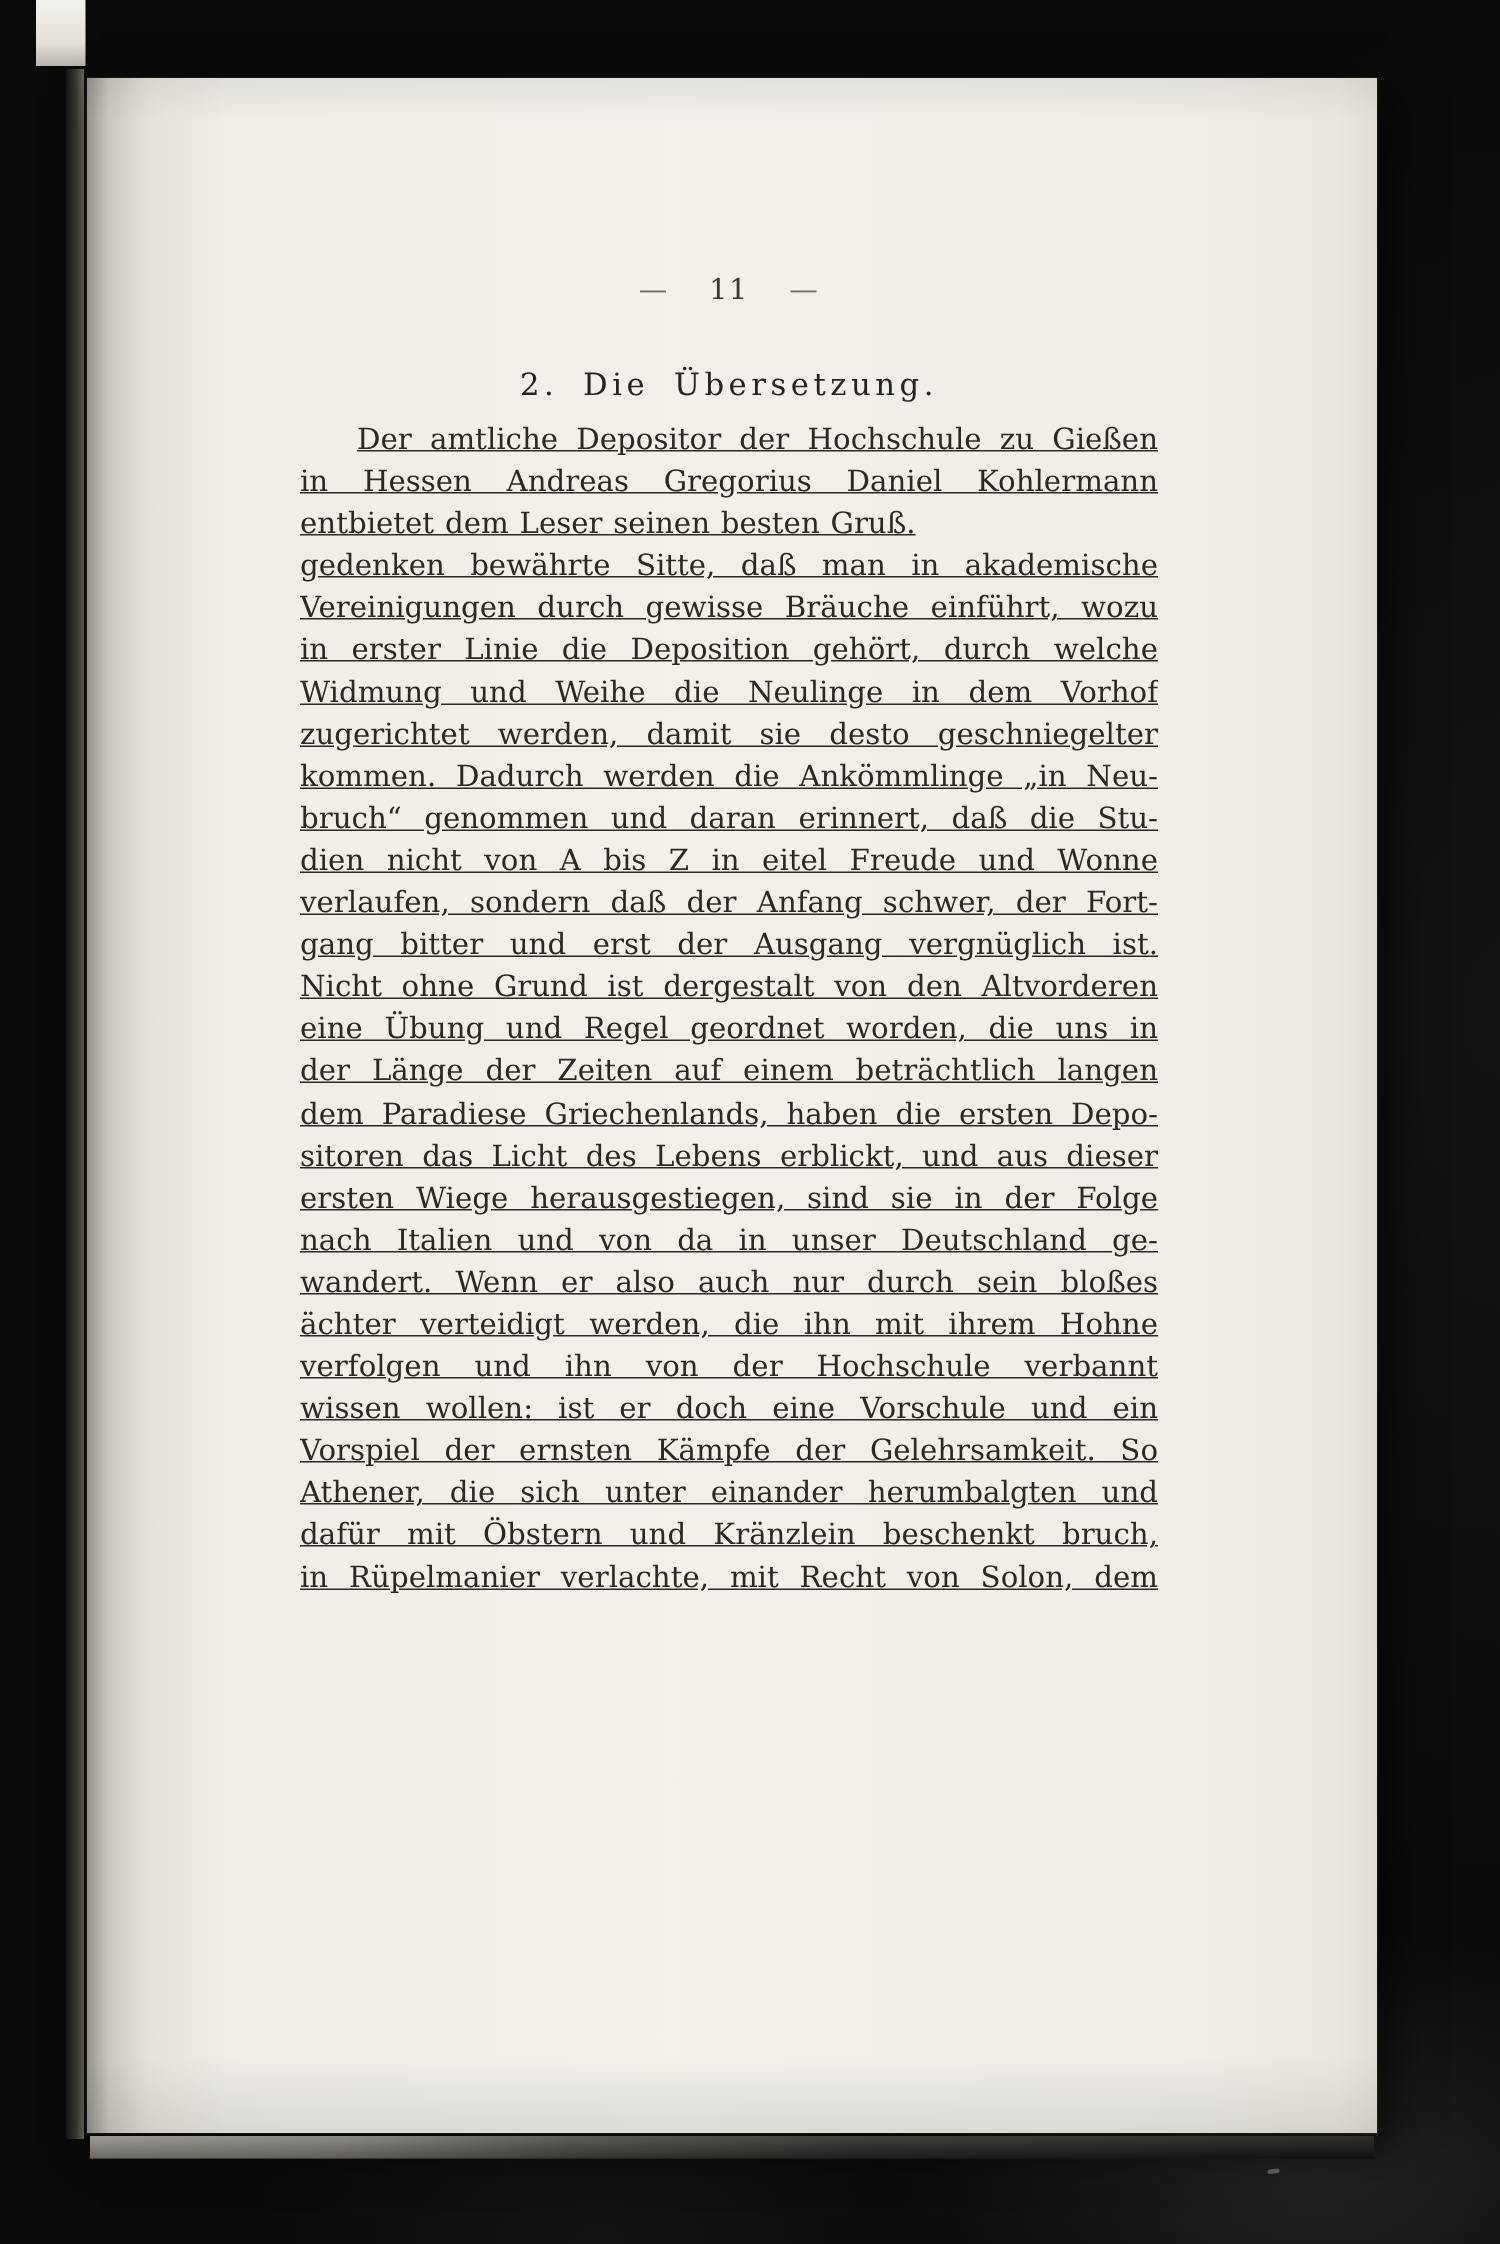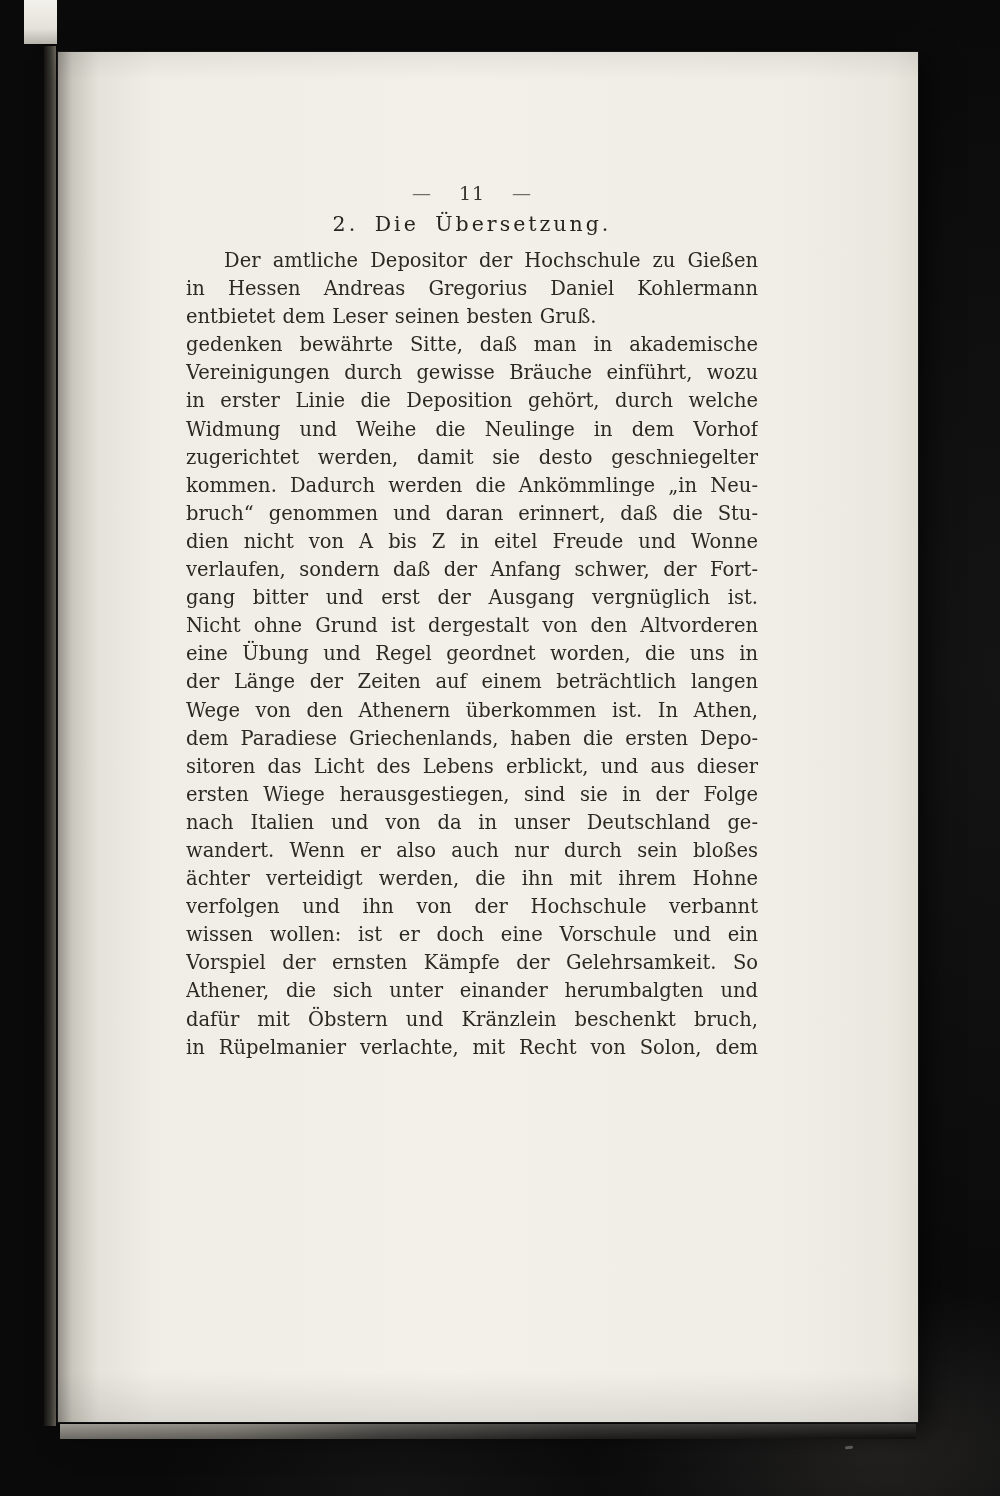--- a/index.html
+++ b/index.html
@@ -49,32 +49,32 @@
       linear-gradient(90deg, #918e86 0px, #7d7a72 170px, #4a4843 320px, #272623 520px, #151413 100%);
   }
 
   .speck {
     position:absolute; left:845px; top:1446px; width:8px; height:3px;
     background:rgba(205,202,193,0.35); transform:rotate(-8deg); border-radius:2px;
   }
 
   
   .text-block {
-    position:absolute; left:128px; top:130px; width:572px;
+    position:absolute; left:142px; top:130px; width:572px;
     color:#2b2922;
   }
   .page-number-row {
     text-align:center; font-size:19px; letter-spacing:1px; color:#3a3830;
   }
   .page-number-row .dash { color:#6f6c63; margin:0 27px; }
   .heading {
-    margin-top:8px; text-align:center;
+    margin-top:40px; text-align:center;
     font-size:20.5px; letter-spacing:3px; word-spacing:7px; color:#262420;
   }
-  .paragraphs { margin-top:11px; }
+  .paragraphs { margin-top:11px;text-decoration:underline; }
   .paragraph { margin:0; }
   .line {
     font-size:19.5px; line-height:28.1px; height:28.1px; overflow:hidden;
     text-align:justify; text-align-last:justify;
     word-spacing:1px; color:#2b2922;
   }
   .line.indent { text-indent:38px; }
   .line.nojust { text-align-last:left; }
 </style>
 </head>
@@ -103,21 +103,20 @@
           <div class="line">Widmung und Weihe die Neulinge in dem Vorhof</div>
           <div class="line">zugerichtet werden, damit sie desto geschniegelter</div>
           <div class="line">kommen. Dadurch werden die Ankömmlinge „in Neu-</div>
           <div class="line">bruch“ genommen und daran erinnert, daß die Stu-</div>
           <div class="line">dien nicht von A bis Z in eitel Freude und Wonne</div>
           <div class="line">verlaufen, sondern daß der Anfang schwer, der Fort-</div>
           <div class="line">gang bitter und erst der Ausgang vergnüglich ist.</div>
           <div class="line">Nicht ohne Grund ist dergestalt von den Altvorderen</div>
           <div class="line">eine Übung und Regel geordnet worden, die uns in</div>
           <div class="line">der Länge der Zeiten auf einem beträchtlich langen</div>
-          <div class="line">Wege von den Athenern überkommen ist. In Athen,</div>
           <div class="line">dem Paradiese Griechenlands, haben die ersten Depo-</div>
           <div class="line">sitoren das Licht des Lebens erblickt, und aus dieser</div>
           <div class="line">ersten Wiege herausgestiegen, sind sie in der Folge</div>
           <div class="line">nach Italien und von da in unser Deutschland ge-</div>
           <div class="line">wandert. Wenn er also auch nur durch sein bloßes</div>
           <div class="line">ächter verteidigt werden, die ihn mit ihrem Hohne</div>
           <div class="line">verfolgen und ihn von der Hochschule verbannt</div>
           <div class="line">wissen wollen: ist er doch eine Vorschule und ein</div>
           <div class="line">Vorspiel der ernsten Kämpfe der Gelehrsamkeit. So</div>
           <div class="line">Athener, die sich unter einander herumbalgten und</div>

